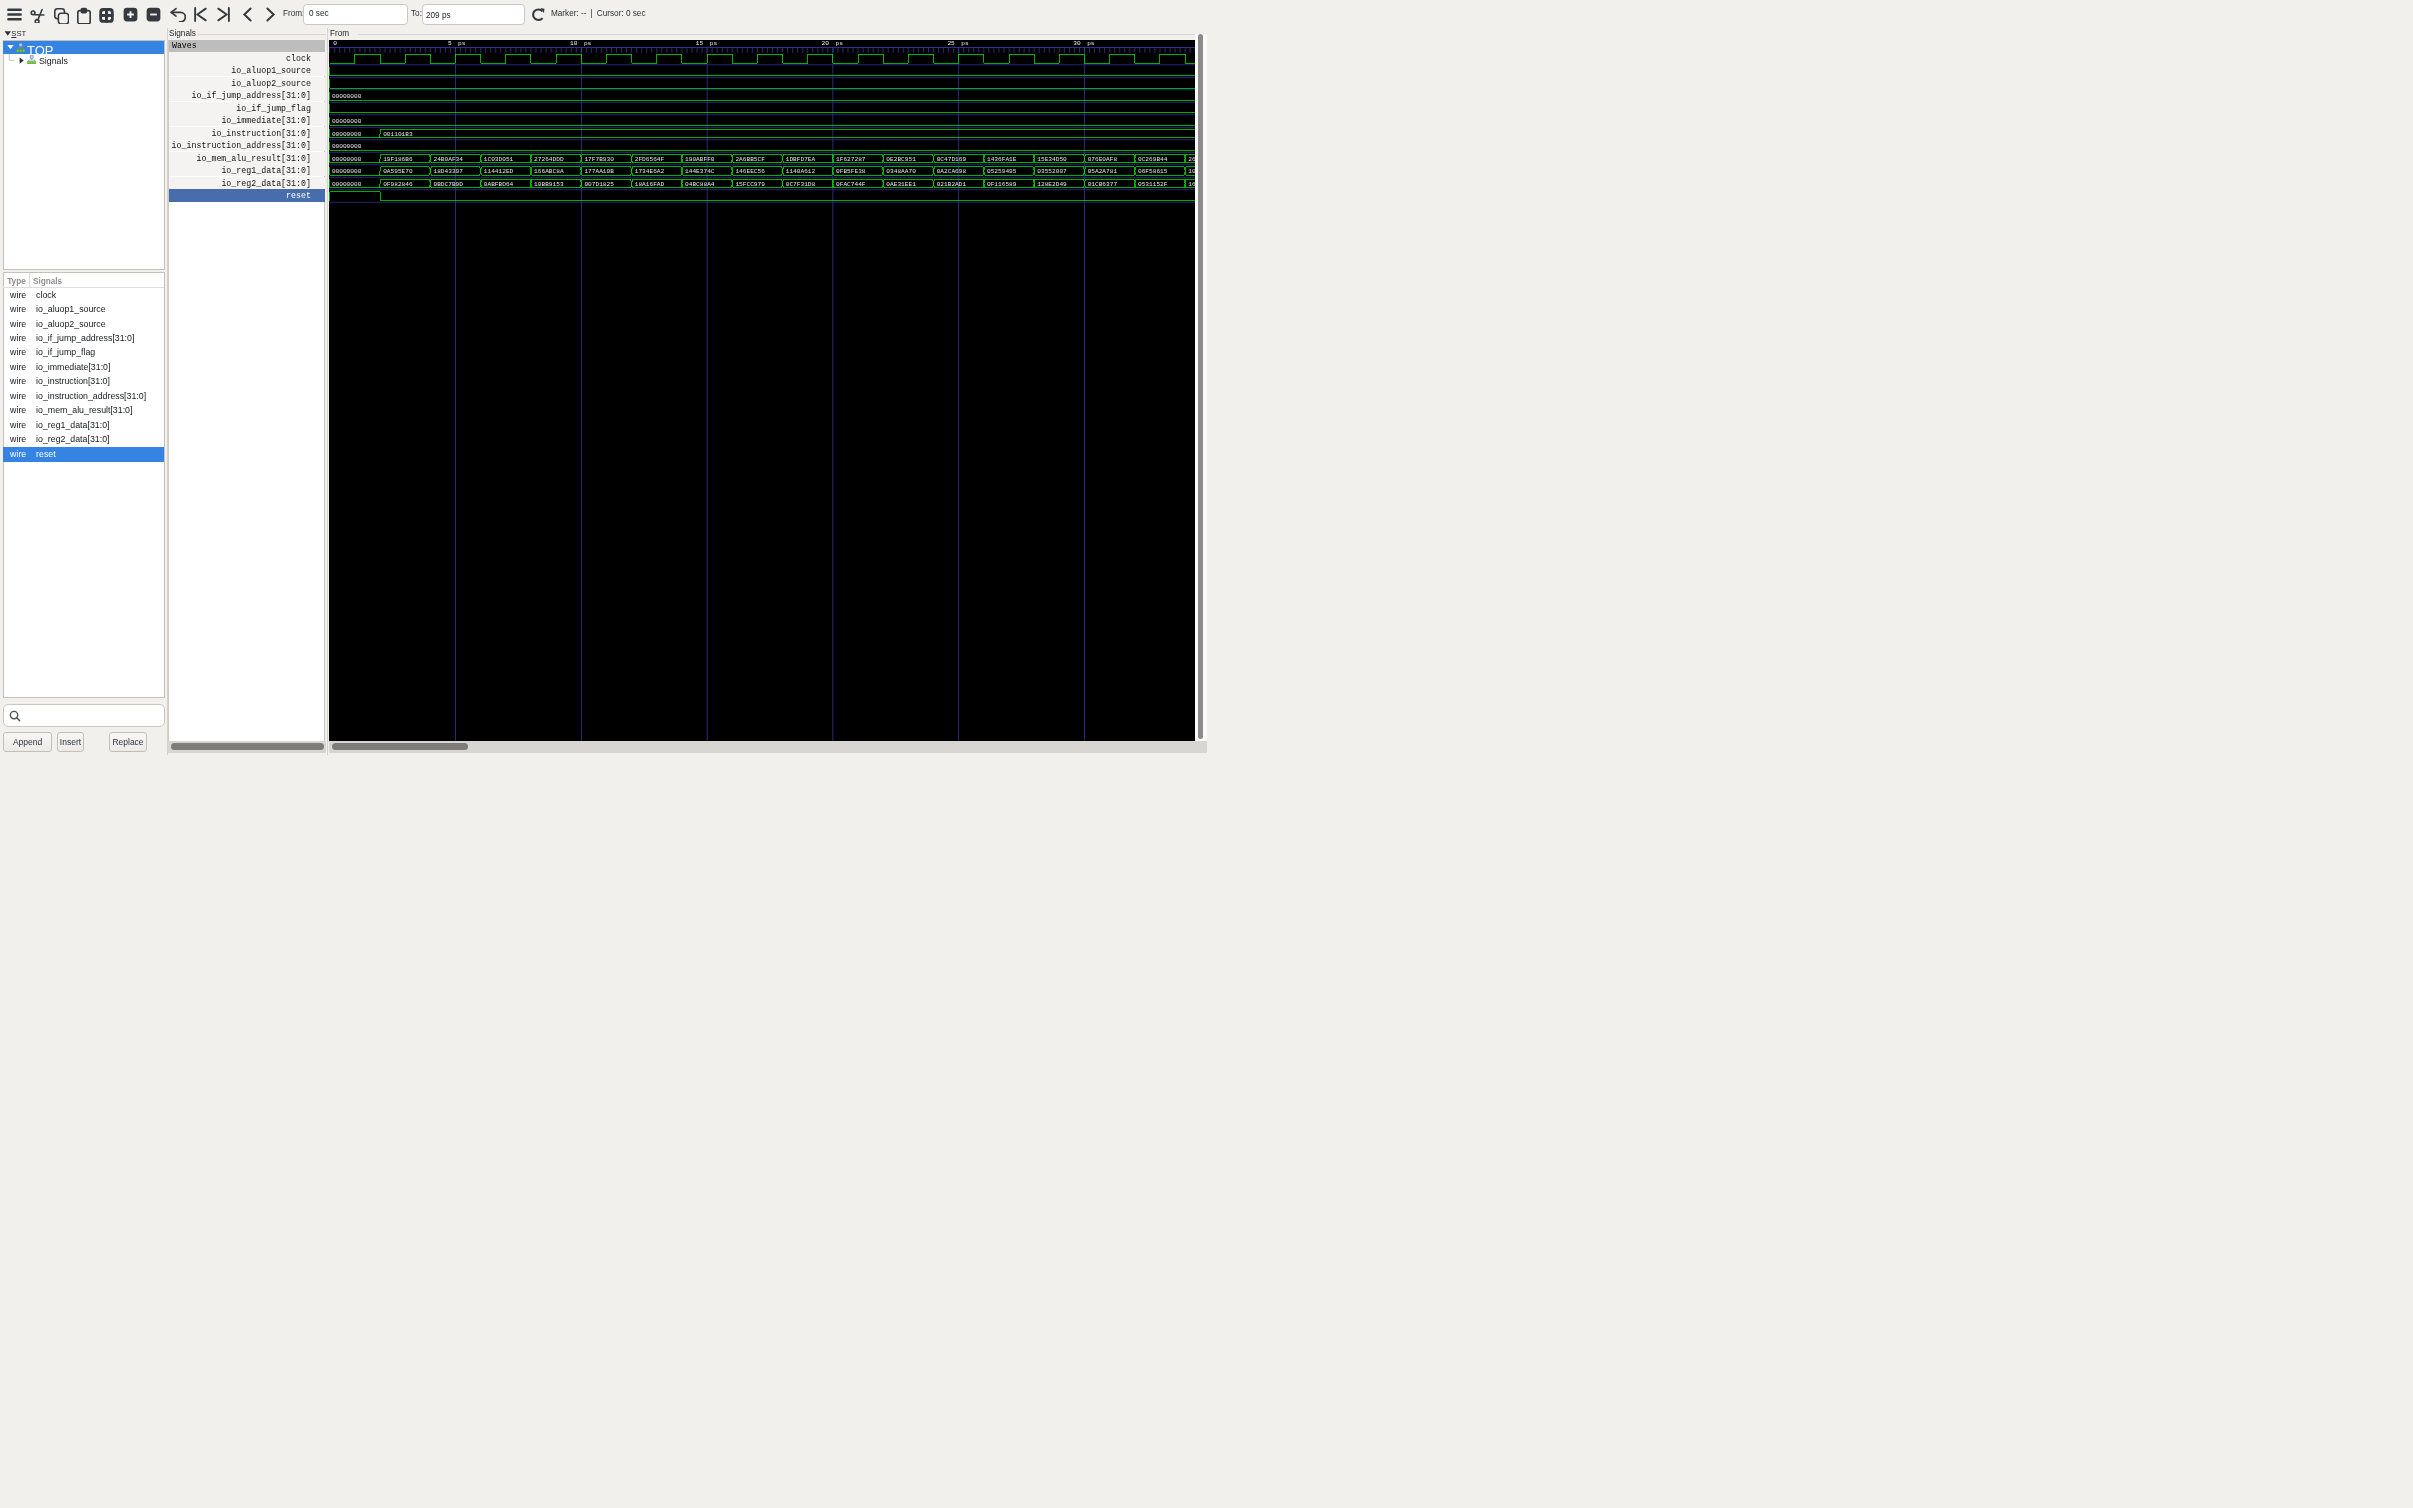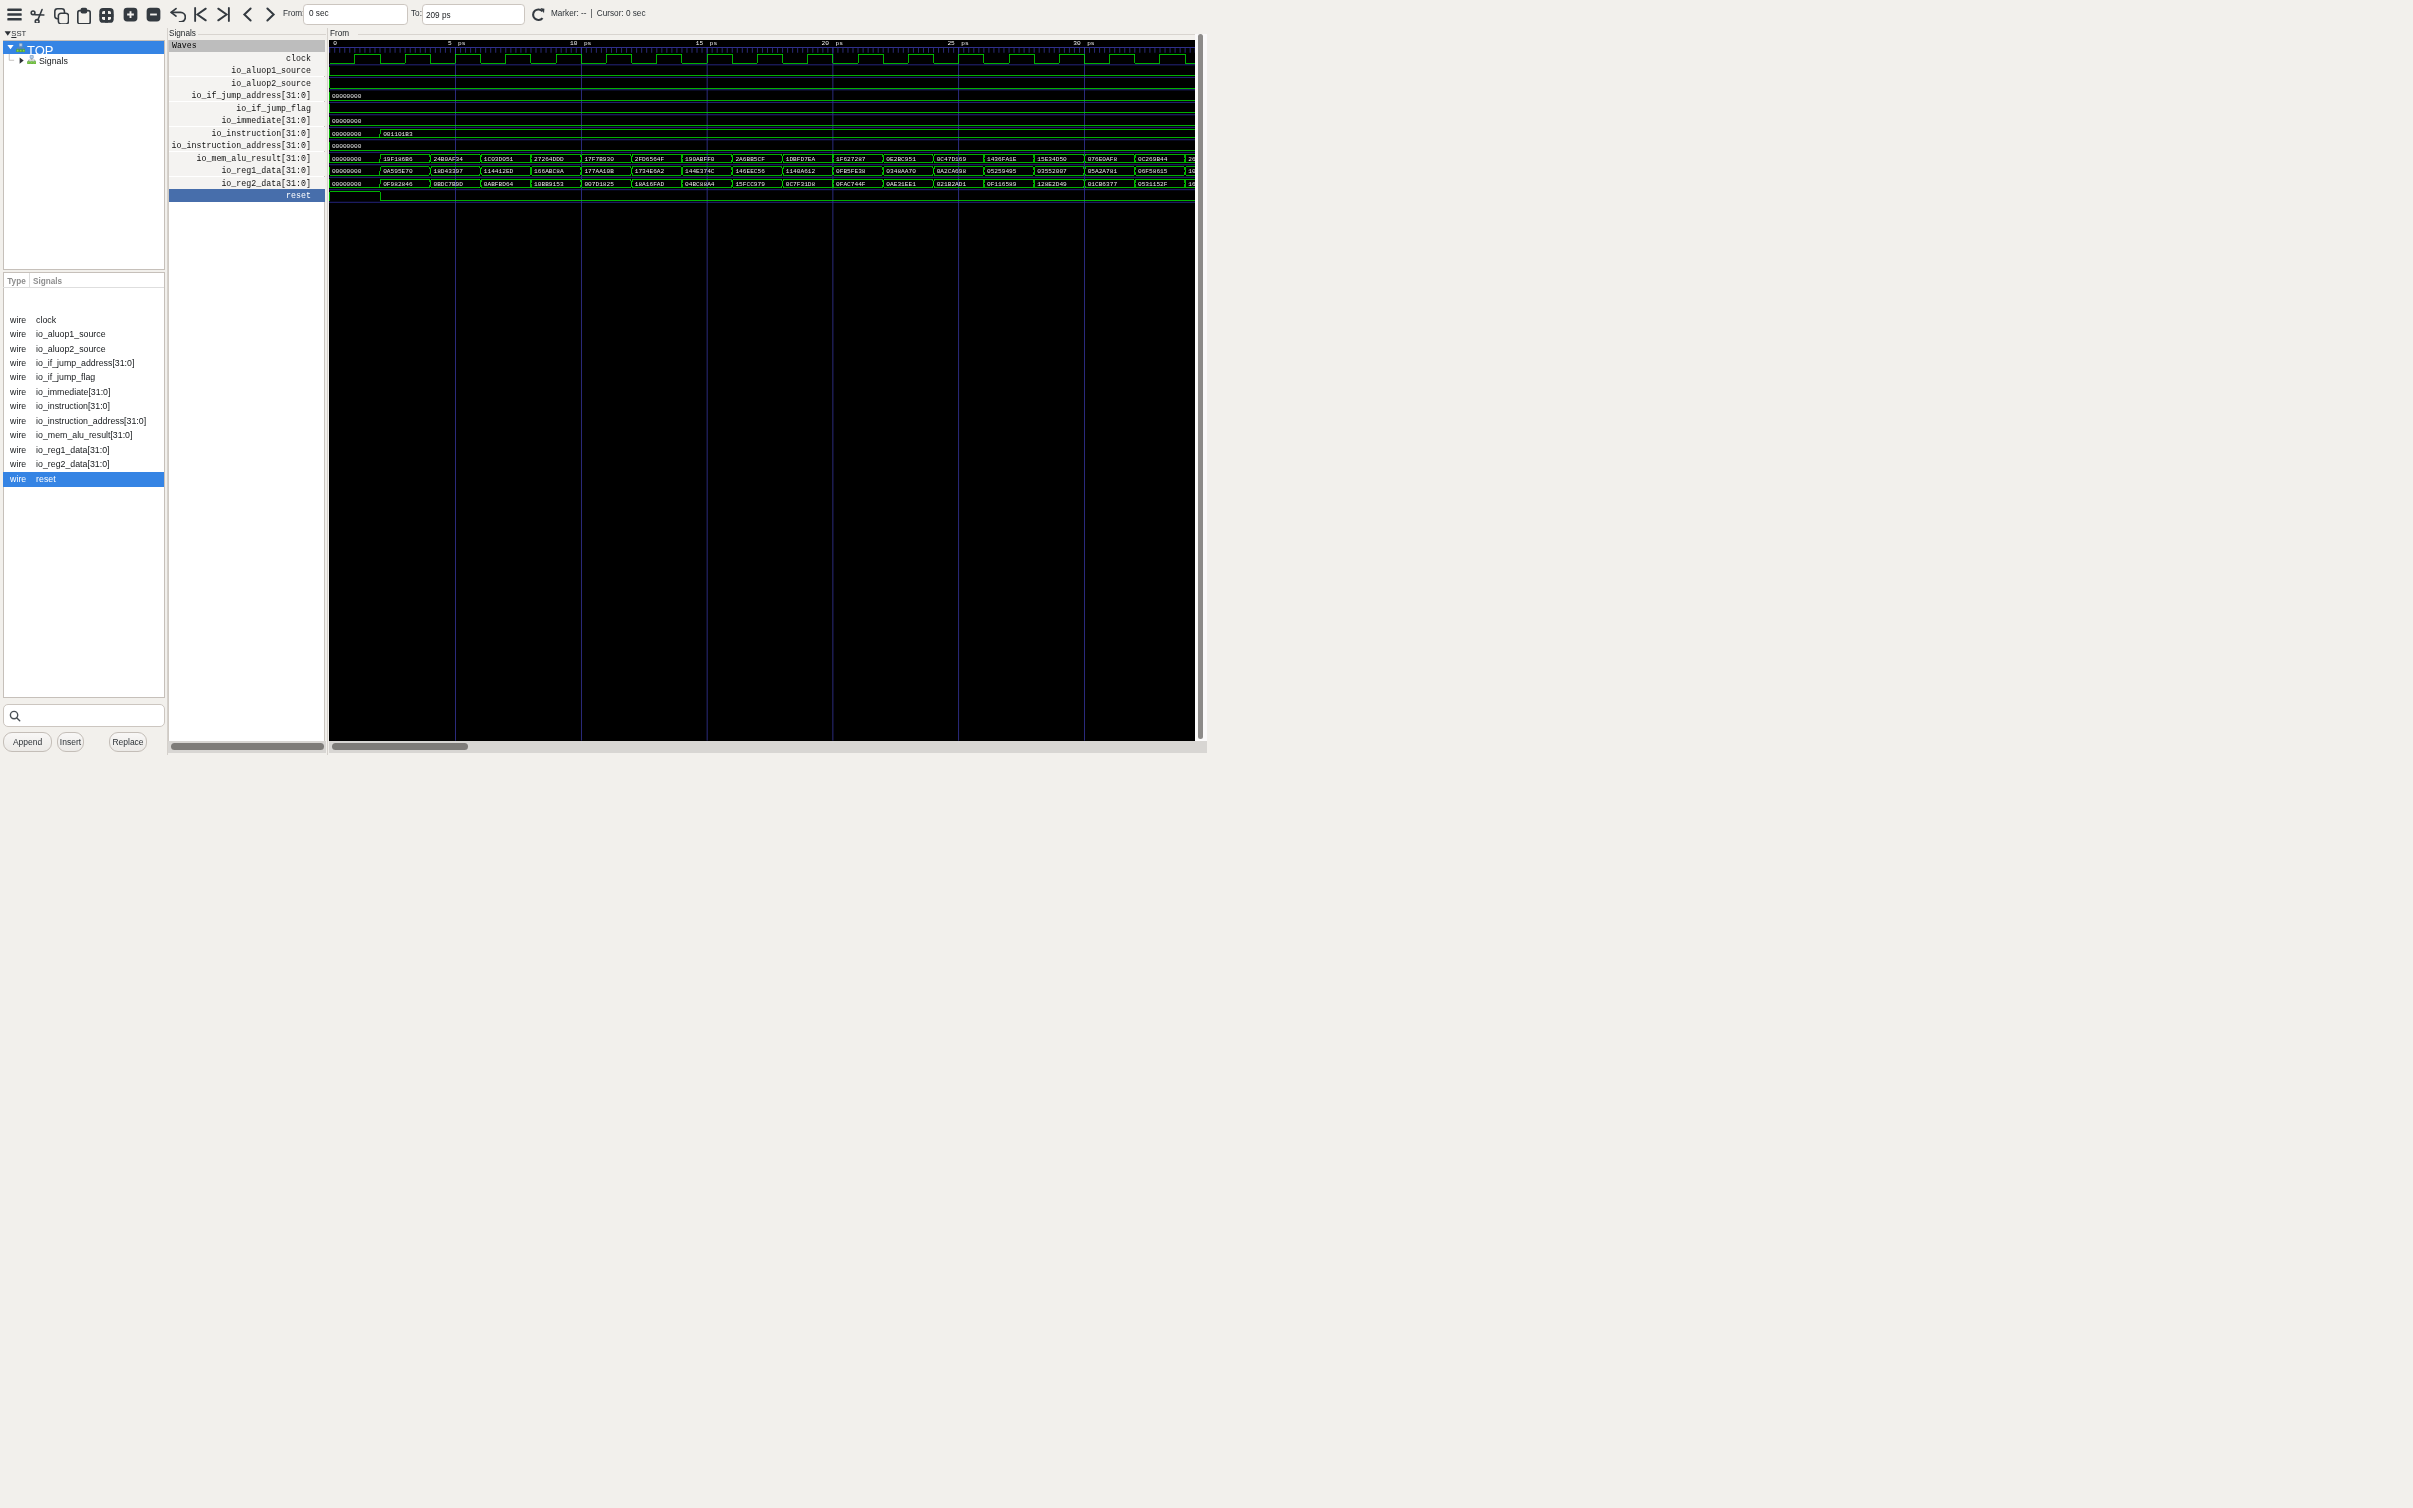--- a/index.html
+++ b/index.html
@@ -6,25 +6,25 @@
 .abs { position:absolute; }
 .lbl { position:absolute; font-size:8.2px; color:#2c3136; white-space:pre; }
 .entry { position:absolute; background:#fff; border:0.6px solid #ccc6c0; border-radius:3.8px; }
 .etext { position:absolute; font-size:8.2px; color:#191c1f; }
 .panelbox { position:absolute; background:#fff; border:0.6px solid #c6c0ba; }
 .sigrow { position:absolute; left:0; right:0; background:#f4f3f1; color:#111;
   font-family:"Liberation Mono", monospace; font-size:8.3px; text-align:right;
   padding-right:14px; display:flex; align-items:center; justify-content:flex-end; }
 .sigrow.sel { background:#476eab; color:#fff; }
 .trow { position:absolute; left:0; right:0; height:14.5px; font-size:8.8px; color:#15181b;
-  display:flex; align-items:center;margin-top:25px; }
+  display:flex; align-items:center; }
 .trow.tsel { background:#3584e4; color:#fff; }
 .twire { position:absolute; left:7px; }
 .tname { position:absolute; left:33px; }
-.btn { position:absolute; height:20.4px; border:0.6px solid #c4beb8; border-radius:9px;
+.btn { position:absolute; height:20.4px; border:0.6px solid #c4beb8; border-radius:3px;
   background:linear-gradient(#f8f7f6,#eceae7); font-size:8.5px; color:#2c3136;
   display:flex; align-items:center; justify-content:center; }
 .frlabel { position:absolute; font-size:8.2px; color:#22262a; }
 .frline { position:absolute; height:0.6px; background:#d8d4cf; }
 </style></head>
 <body>
 
 <svg style="position:absolute;left:7px;top:6.6px" width="15" height="15" viewBox="0 0 24 24">
     <g fill="#343a40">
       <rect x="0.5" y="2.4" width="23" height="4" rx="1"></rect>

